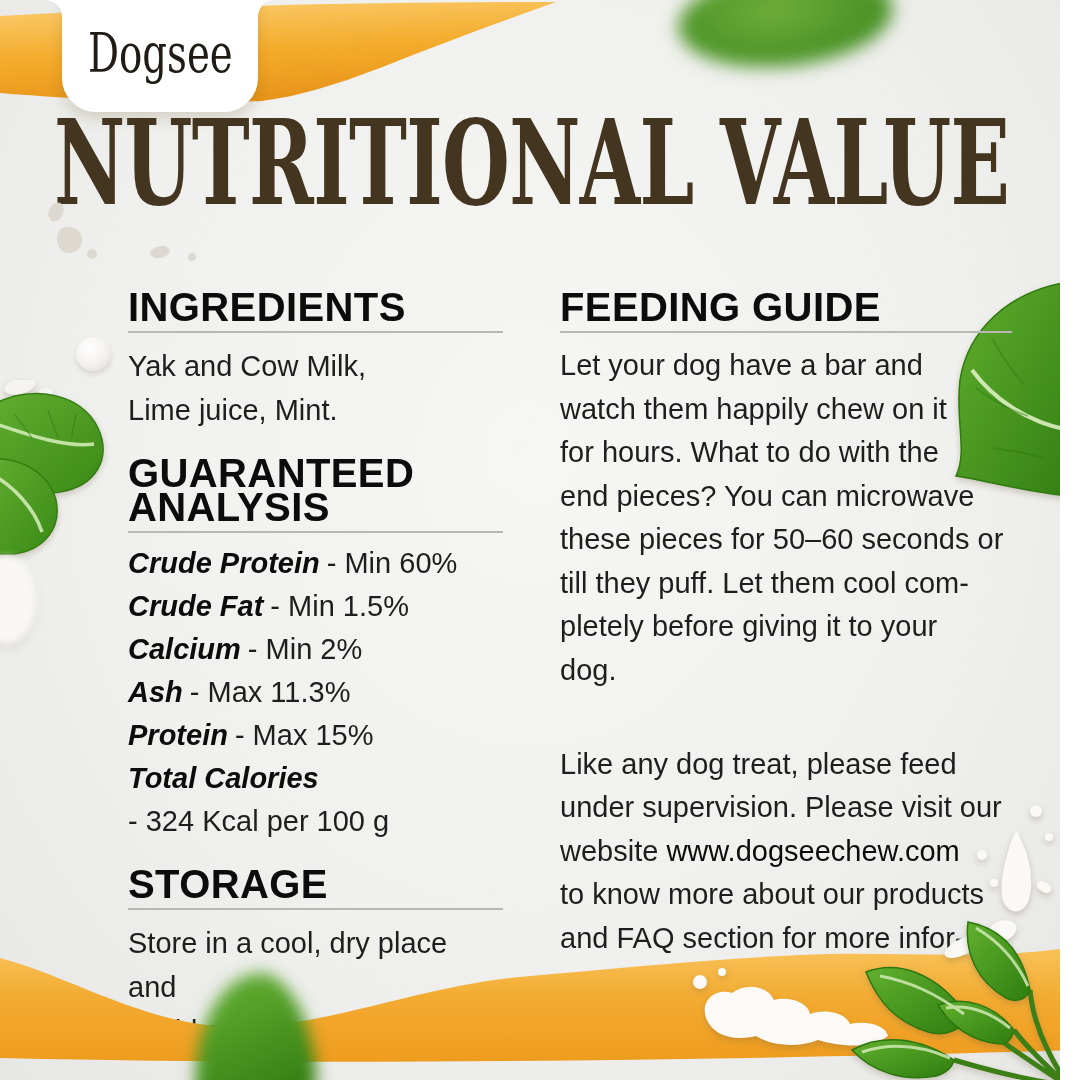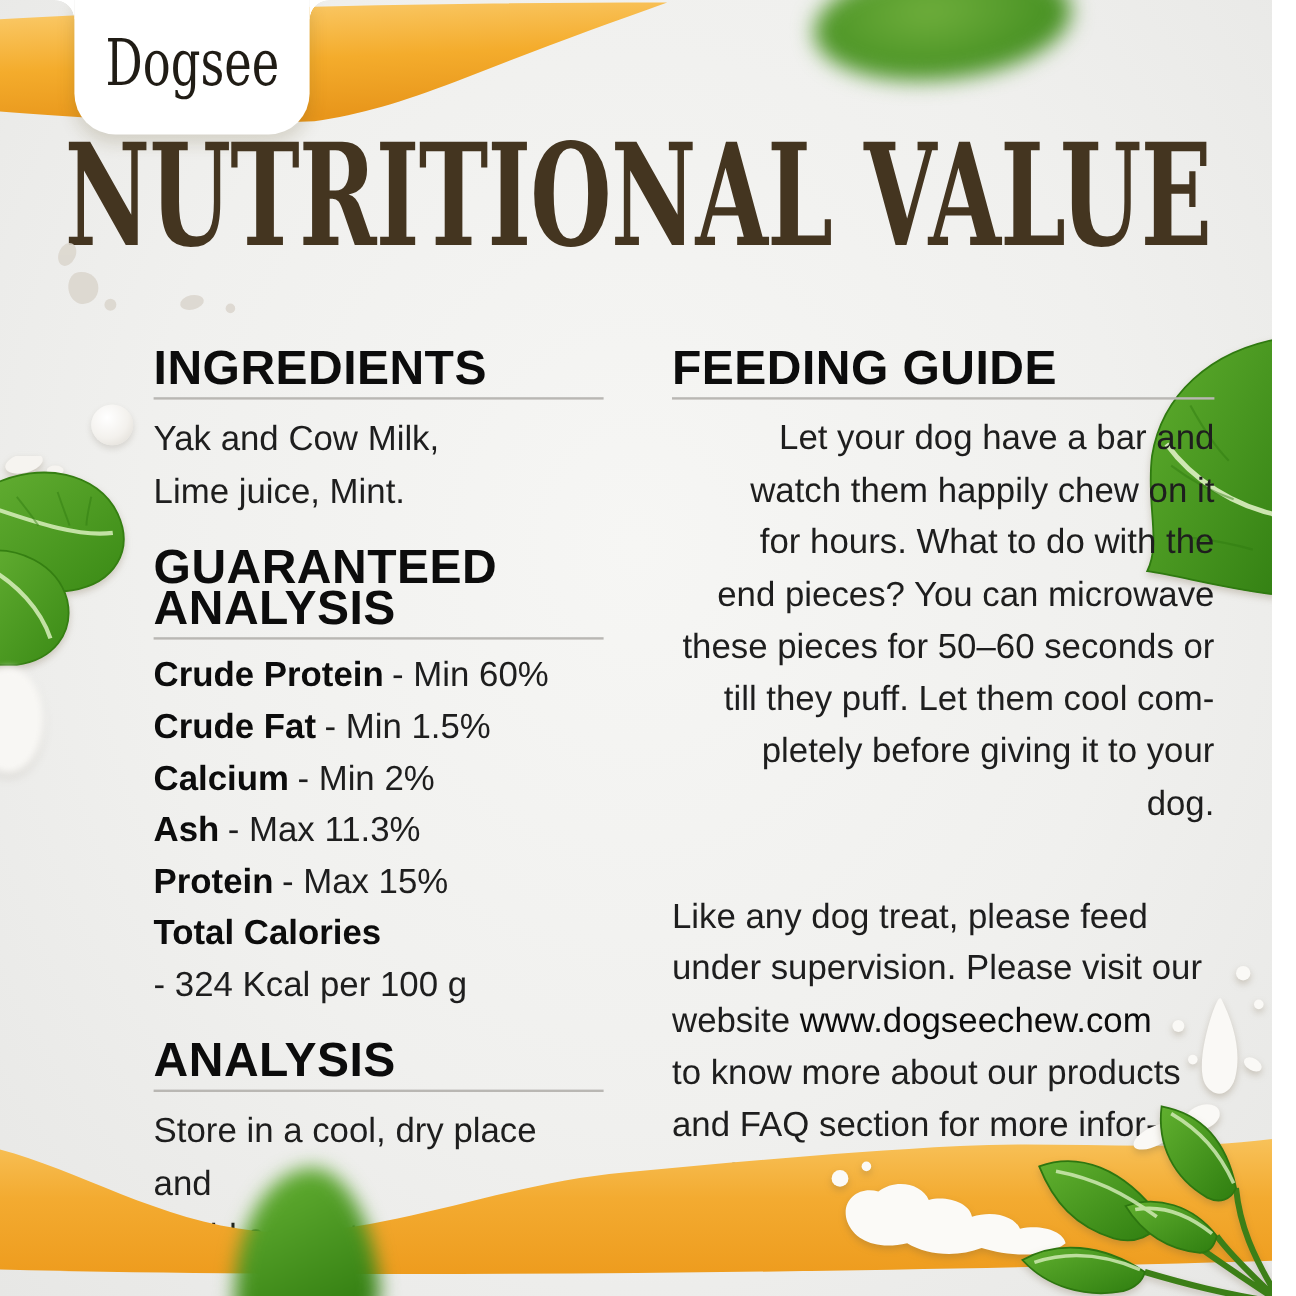--- a/index.html
+++ b/index.html
@@ -73,25 +73,25 @@
     font-size:40px; font-weight:bold; color:#0c0c0c; letter-spacing:.4px;
     line-height:34px;
   }
   .rule { height:2px; background:#b9b7b3; margin-top:7px; }
   .body-text { font-size:29px; line-height:44px; color:#1e1e1e; margin-top:11px; }
   .pre { white-space:pre-line; }
 
   .section + .section { margin-top:24px; }
 
   .an-row { font-size:29px; line-height:43px; color:#1e1e1e; }
-  .an-term { font-weight:bold; color:#0c0c0c; }
+  .an-term { font-weight:bold; color:#0c0c0c;font-style:italic; }
   .an-val  { margin-left:7px; }
 
   .feed-p { font-size:29px; line-height:43.5px; color:#1e1e1e; }
-  .feed-p1 { margin-top:11px;text-align:right; }
+  .feed-p1 { margin-top:11px; }
   .feed-p2 { margin-top:7px; }
   .url-bold { font-weight:normal; color:#0c0c0c; }
 
   
   .shadowed { filter:drop-shadow(0 3px 3px rgba(110,95,60,.28)); }
 </style>
 </head>
 <body>
 
 <div class="canvas">
@@ -190,21 +190,21 @@
         <div class="an-row">
           <span class="an-term">Total Calories</span>
         </div>
         <div class="an-row">
           <span>- 324 Kcal per 100 g</span>
         </div>
       </div>
     </div>
 
     <div class="section">
-      <div class="sec-heading">ANALYSIS</div>
+      <div class="sec-heading">STORAGE</div>
       <div class="rule"></div>
       <div class="body-text pre">Store in a cool, dry place and
 avoid contact with moisture.</div>
     </div>
   </div>
 
   <div class="col col-right">
     <div class="section">
       <div class="sec-heading">FEEDING GUIDE</div>
       <div class="rule"></div>

